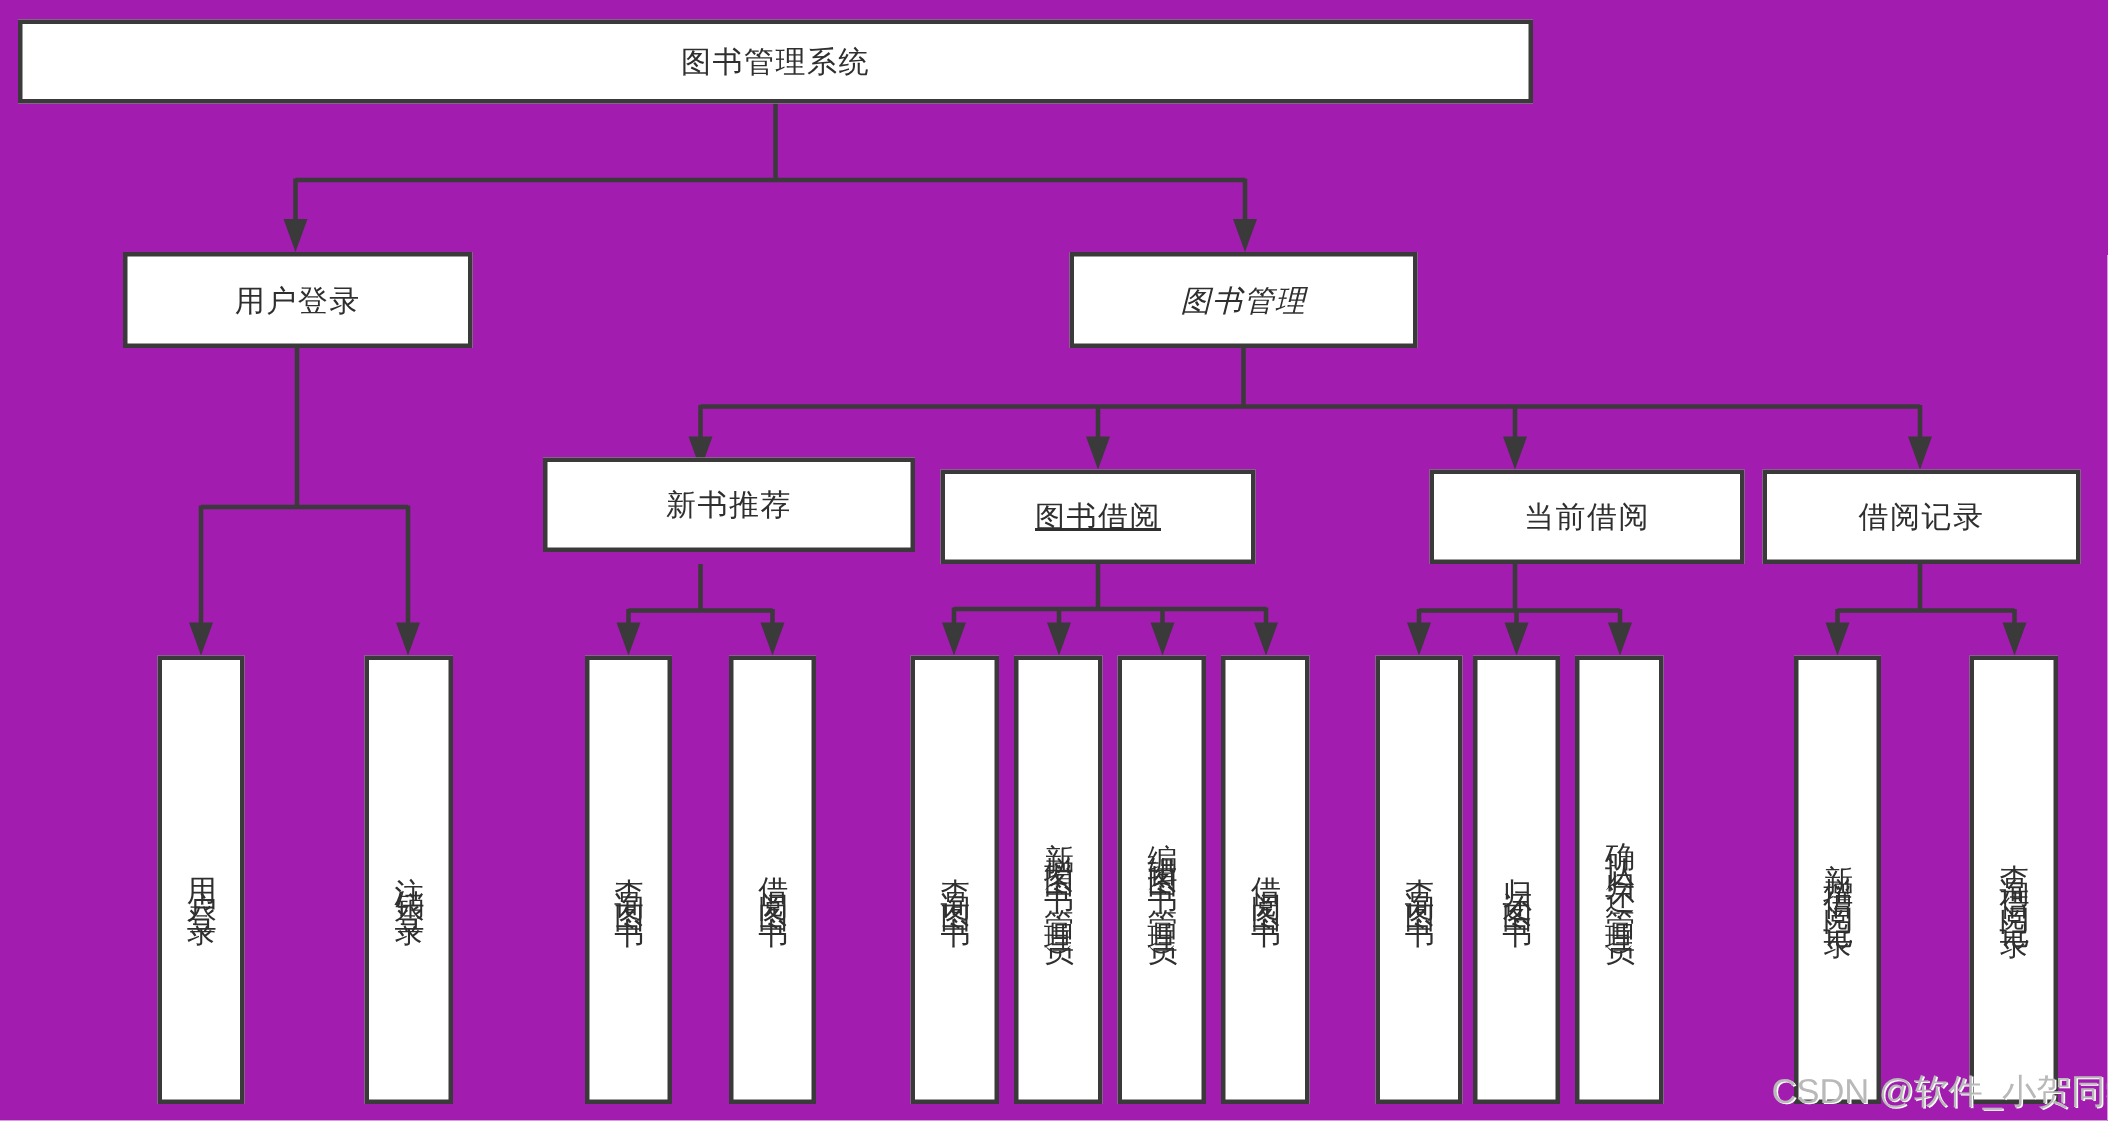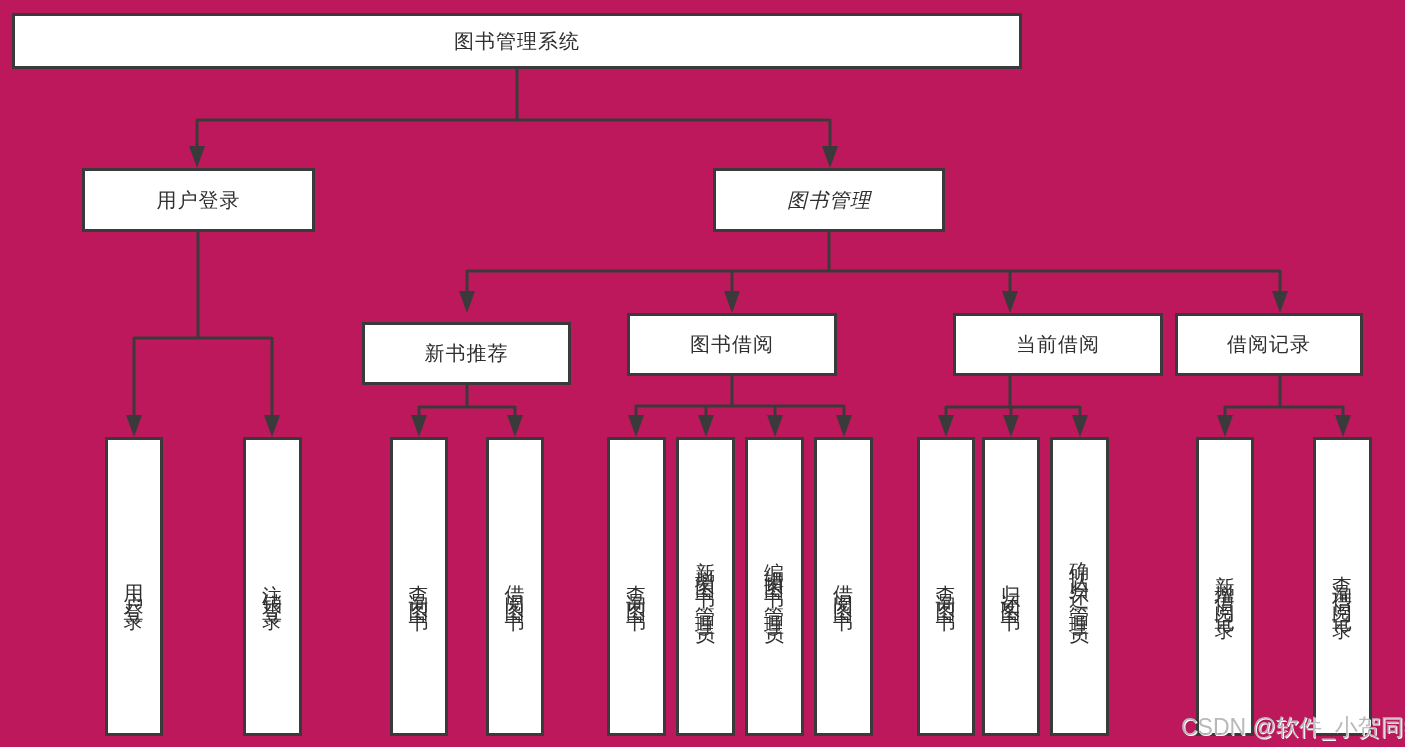--- a/index.html
+++ b/index.html
@@ -1,20 +1,20 @@
 <!DOCTYPE html>
 <html><head>
 <meta charset="utf-8">
 <style>
   html, body { margin: 0; padding: 0; background: #ffffff; }
   .canvas {
     position: relative;
     width: 1405px;
     height: 747px;
-    background: #be185d;
+    background: #a21caf;
     overflow: hidden;
     font-family: "Liberation Sans", sans-serif;
     color: #2f2f2f;
   }
   .connectors {
     position: absolute;
     left: 0; top: 0;
     width: 1405px; height: 747px;
   }
   .box {
@@ -101,30 +101,30 @@
     <span>图书管理系统</span>
   </div>
 
   <div class="box h" style="left:82px; top:168px; width:233px; height:64px;">
     <span>用户登录</span>
   </div>
   <div class="box h" style="left:713px; top:168px; width:232px; height:64px;font-style:italic;">
     <span>图书管理</span>
   </div>
 
-  <div class="box h" style="left:362px; top:322px; width:209px; height:63px;">
+  <div class="box h" style="left:362px; top:305px; width:248px; height:63px;">
     <span>新书推荐</span>
   </div>
-  <div class="box h" style="left:627px; top:313px; width:210px; height:63px;">
+  <div class="box h" style="left:627px; top:313px; width:210px; height:63px;text-decoration:underline;">
     <span>图书借阅</span>
   </div>
   <div class="box h" style="left:905px; top:313px; width:210px; height:63px;margin-left:48px;">
     <span>当前借阅</span>
   </div>
-  <div class="box h" style="left:1175px; top:313px; width:188px; height:63px;">
+  <div class="box h" style="left:1175px; top:313px; width:212px; height:63px;">
     <span>借阅记录</span>
   </div>
 
   <div class="box v" style="left:105px; top:437px; width:58px; height:299px;">
     <span>用户登录</span>
   </div>
   <div class="box v" style="left:243px; top:437px; width:59px; height:299px;">
     <span>注销登录</span>
   </div>
 

